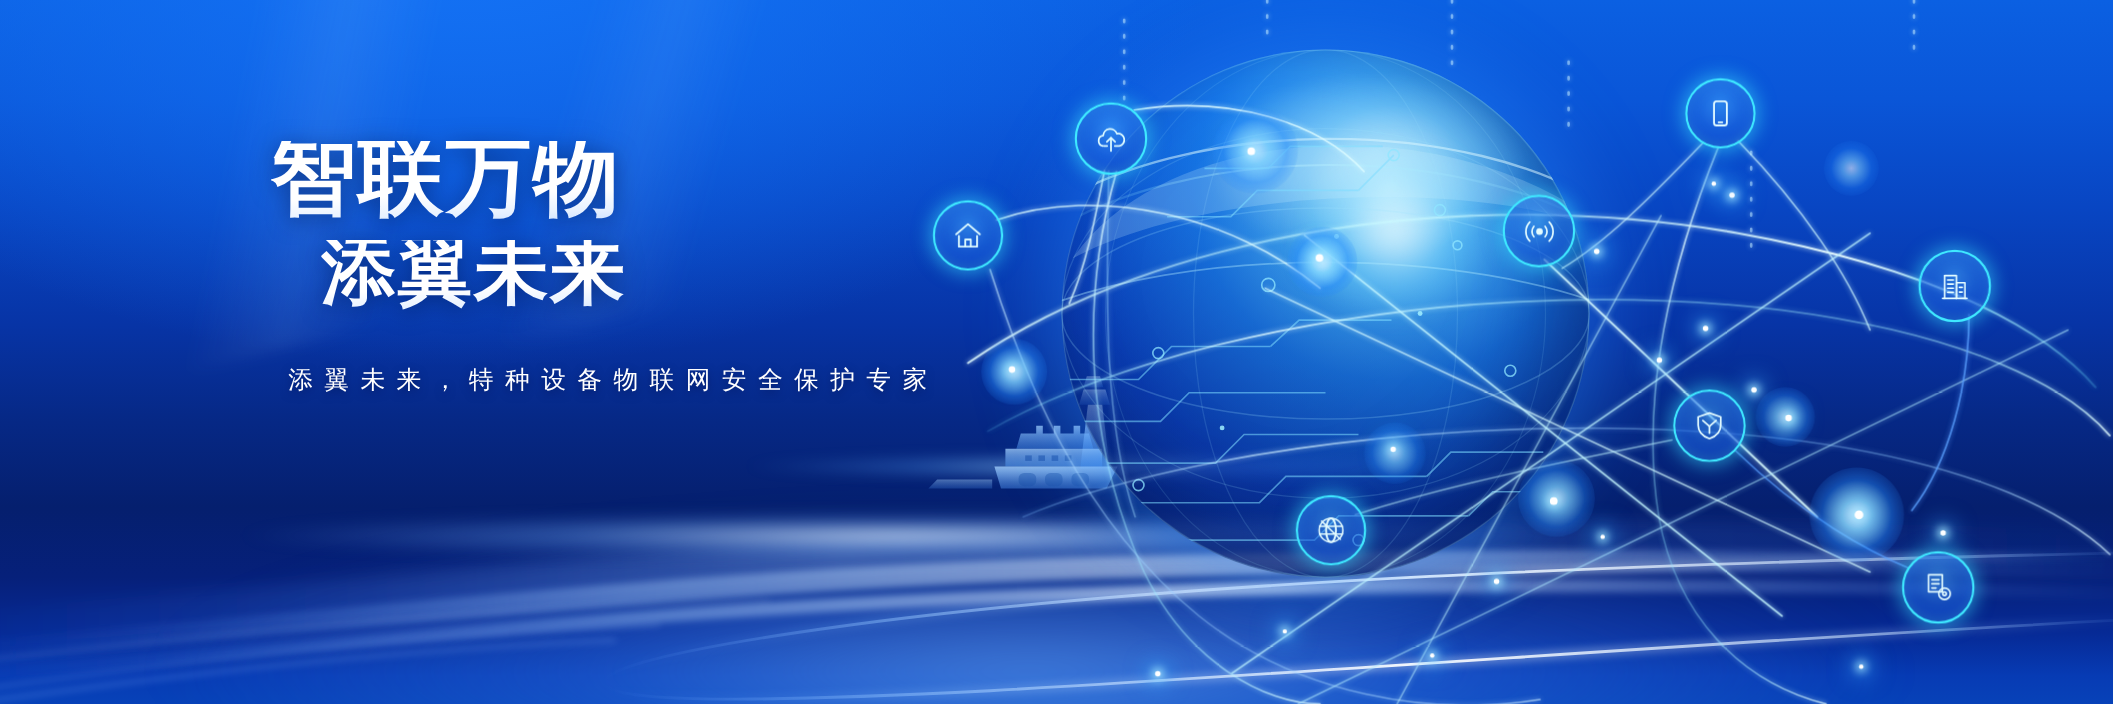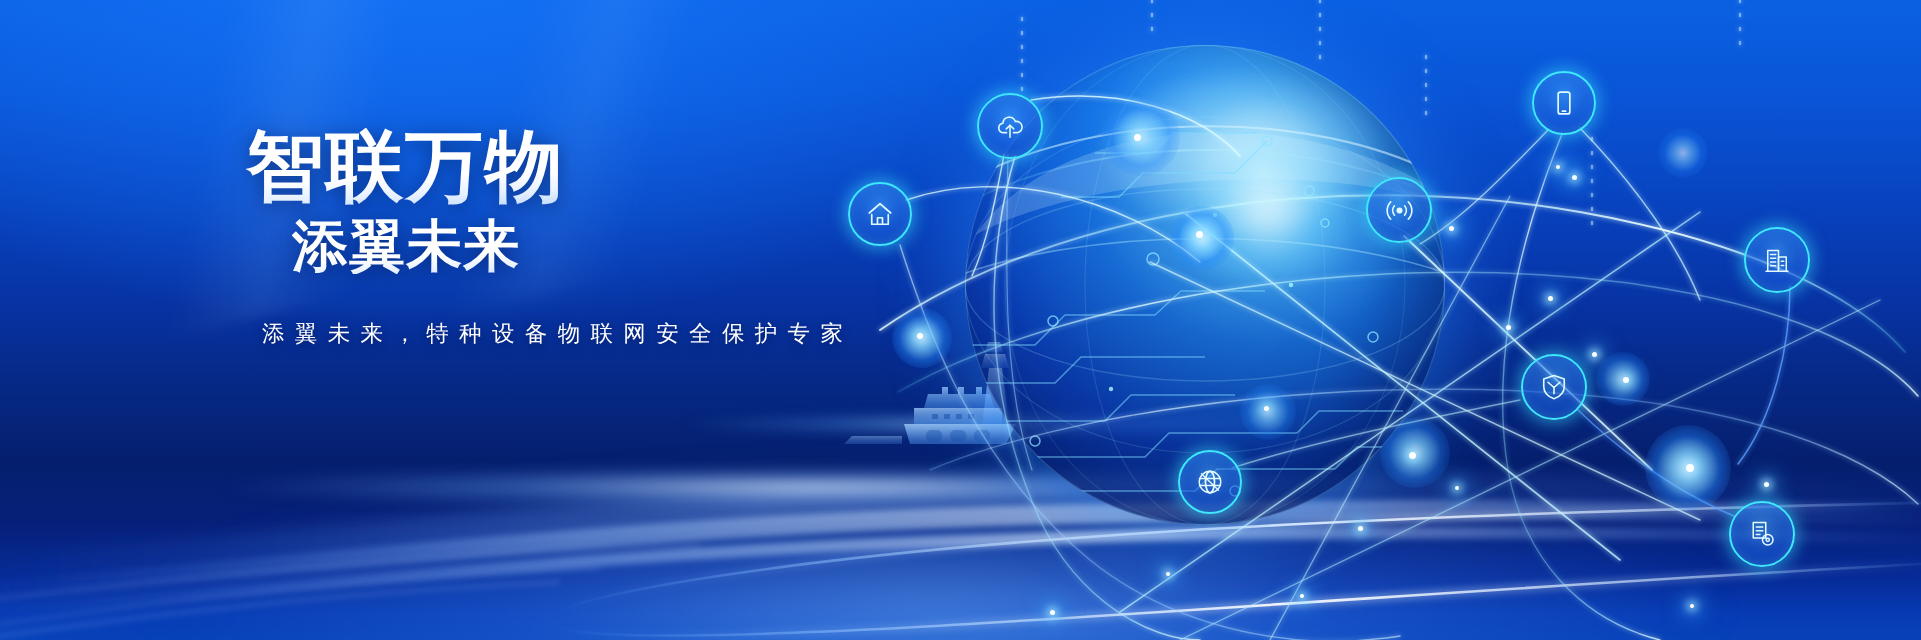--- a/index.html
+++ b/index.html
@@ -99,27 +99,27 @@
     background:radial-gradient(circle,rgba(255,255,255,1) 0%,rgba(150,225,255,.85) 22%,rgba(40,140,255,.45) 52%,rgba(20,90,220,0) 80%);}
 
   
   .copy{position:absolute;left:246px;top:128px;width:760px;}
   .title-line{
     color:#ffffff;
     font-weight:900;
     letter-spacing:.02em;
     line-height:1;
     white-space:nowrap;
-    font-family:Liberation Serif, serif;
+    font-family:Liberation Mono, monospace;
     background:linear-gradient(178deg,#ffffff 0%,#ffffff 52%,#e7f1ff 70%,#bcd6ff 88%,#ffffff 100%);
     -webkit-background-clip:text;background-clip:text;color:transparent;
     filter:drop-shadow(0 3px 10px rgba(2,18,70,.55));
   }
   .title-1{font-size:78px;}
-  .title-2{font-size:56px;margin-left:46px;margin-top:12px;}
+  .title-2{font-size:68px;margin-left:46px;margin-top:12px;}
   .subtitle{
     margin-top:44px;margin-left:16px;
     color:#ffffff;font-size:22.5px;letter-spacing:.46em;font-weight:500;
     font-family:"DejaVu Sans","Liberation Sans",sans-serif;
     text-shadow:0 2px 8px rgba(3,20,80,.6);
     white-space:nowrap;
   }
 
   
   .seawrap{position:absolute;left:800px;top:300px;width:340px;height:200px;}

